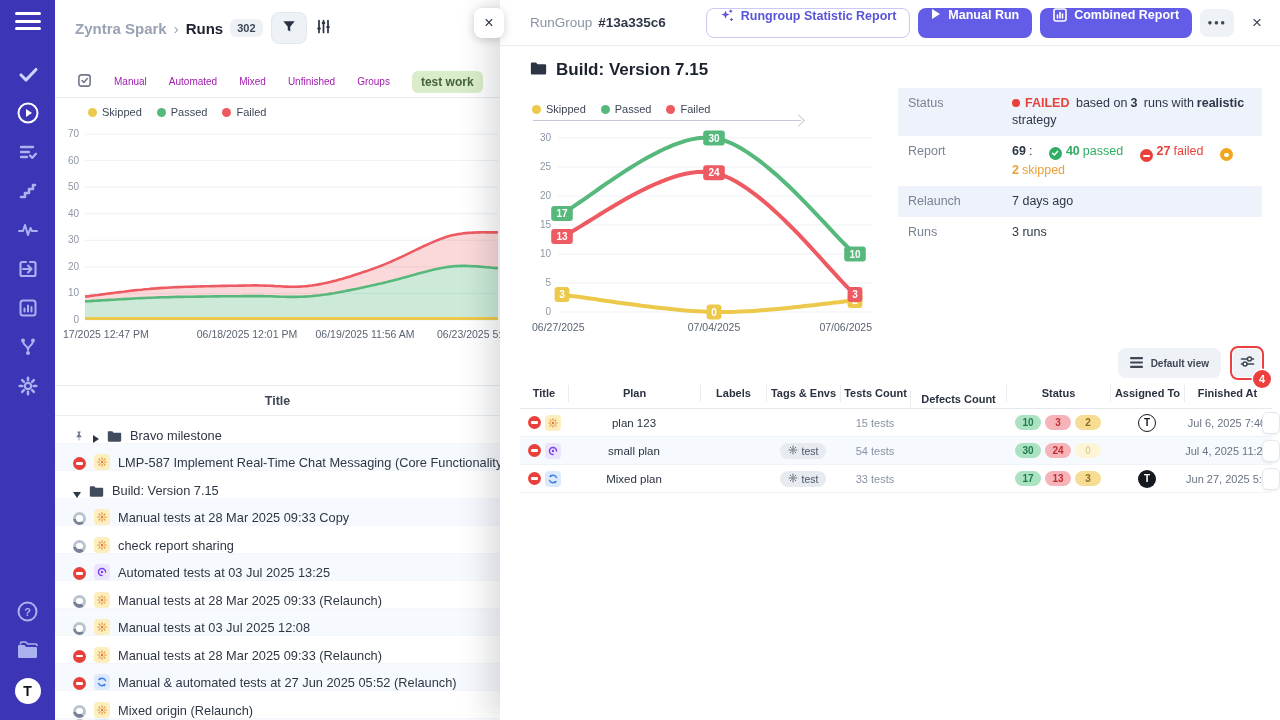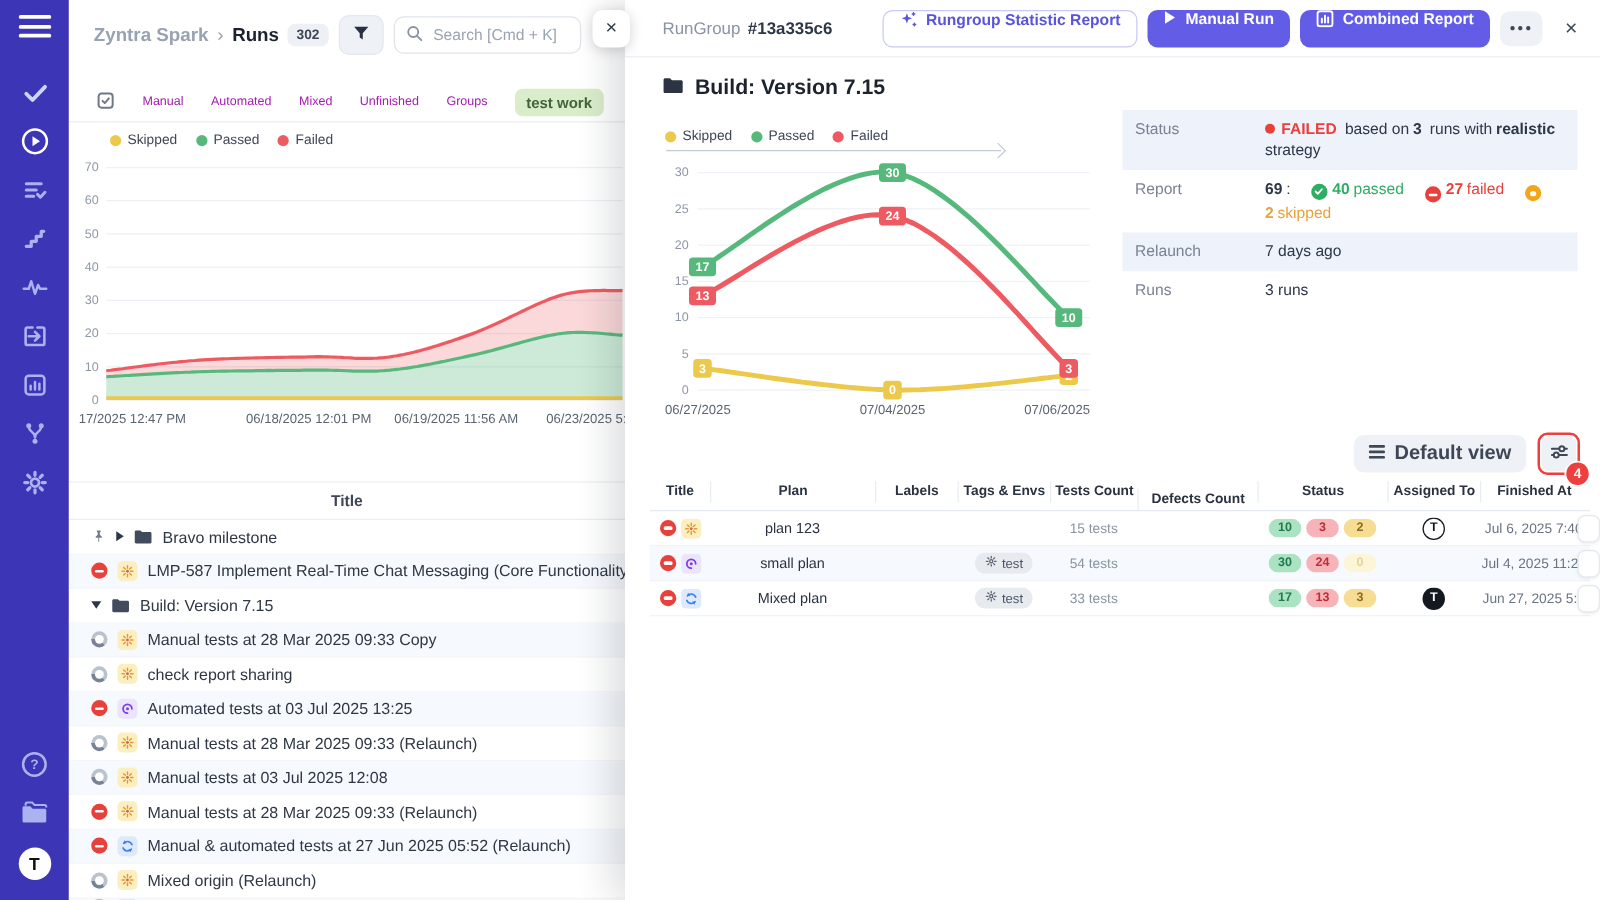--- a/index.html
+++ b/index.html
@@ -35,21 +35,21 @@
   .tab{font-size:10px;color:#a21caf;font-weight:400;cursor:pointer}
   .tab-pill{background:#d9edcb;color:#44633a;font-size:12px;font-weight:600;border-radius:6px;padding:4px 9px;flex:none}
   .lp-legend{position:absolute;top:106px;left:33px;display:flex;gap:15px;align-items:center}
   .legend-it{display:flex;align-items:center;gap:5px;font-size:11px;color:#3f4756}
   .ldot{width:9px;height:9px;border-radius:50%}
   .dot-y{background:#ecc94b}.dot-g{background:#57b87c}.dot-r{background:#ee5a61}
   .lp-chart{position:absolute;top:124px;left:0}
   .lp-list{position:absolute;top:385px;left:0;right:0;height:335px;overflow:hidden}
   .lt-head{height:29px;border-top:1px solid #e9edf2;border-bottom:1px solid #e9edf2;display:flex;
            align-items:center;justify-content:center;font-size:12.5px;font-weight:700;color:#3f4756}
-  .lrow{height:27.5px;display:flex;align-items:center;gap:8px;padding-left:18px;cursor:pointer;
+  .lrow{height:27.5px;display:flex;align-items:flex-end;gap:8px;padding-left:18px;cursor:pointer;
         border-bottom:1px solid #f4f6f9;box-sizing:border-box}
   .lrow.alt{background:#f6f9fd}
   .lrow.partial{height:10px;align-items:flex-start;border:none}
   .ltitle{font-size:12.8px;color:#2f3745;white-space:nowrap}
   .chev{width:0;height:0;display:inline-block;flex:none;cursor:pointer}
   .chev-r{border-left:6px solid #2d3748;border-top:4.5px solid transparent;border-bottom:4.5px solid transparent}
   .chev-d{border-top:6px solid #2d3748;border-left:4.5px solid transparent;border-right:4.5px solid transparent}
   .pinw,.fldw{display:inline-flex;flex:none}
   .stf{width:13px;height:13px;border-radius:50%;background:#e8413c;display:inline-flex;align-items:center;justify-content:center;flex:none}
   .stf i{width:7px;height:2.4px;background:#fff;border-radius:1.2px;display:block}
@@ -92,21 +92,21 @@
   .dotf{width:8px;height:8px;border-radius:50%;background:#e8413c;display:inline-block;margin-right:5px}
   .t-fail{color:#e8413c}.t-pass{color:#2fad63}.t-skip{color:#e9a13b}
   .grp9{margin-right:13px;white-space:nowrap}
   .cic{width:13px;height:13px;border-radius:50%;display:inline-flex;align-items:center;justify-content:center;
        vertical-align:-2px;margin-right:4px}
   .cic-g{background:#2fad63}.cic-r{background:#e8413c}.cic-y{background:#f2a71b}
   .cic-r i{width:7px;height:2.2px;background:#fff;border-radius:1px;display:block}
   .cic-y i{width:4.5px;height:4.5px;background:#fff;border-radius:50%;display:block}
   .viewbar{position:absolute;right:16px;top:300px;display:flex;align-items:center;gap:9px}
   .default-view{height:30px;background:#eef1f5;border-radius:8px;display:flex;align-items:center;gap:8px;
-                padding:0 12px;font-size:16px;font-weight:600;color:#3f4756;cursor:pointer}
+                padding:0 12px;font-size:10px;font-weight:600;color:#3f4756;cursor:pointer}
   .anno{position:relative;width:34px;height:34px;border:2.5px solid #ee3f3f;border-radius:8px;box-sizing:border-box;
         display:flex;align-items:center;justify-content:center}
   .sliders-btn{width:28px;height:28px;background:#eef1f5;border-radius:6px;display:flex;align-items:center;
                justify-content:center;cursor:pointer}
   .anno-badge{position:absolute;right:-9px;bottom:-10px;width:18px;height:18px;border-radius:50%;background:#ee3f3f;
               color:#fff;font-size:11px;font-weight:800;display:flex;align-items:center;justify-content:center;
               box-shadow:0 0 0 1.5px #fff}
   .rtable{position:absolute;left:20px;top:332px;width:752px}
   .rt-head{display:flex;height:30px;align-items:center;border-bottom:1px solid #e4e9ef}
   .rt-hcell{font-size:11px;font-weight:800;color:#2a3240;text-align:center;box-sizing:border-box;
@@ -229,27 +229,20 @@
     <div class="crumbs">
       <span class="crumb-proj">Zyntra Spark</span>
       <span class="crumb-sep">›</span>
       <span class="crumb-cur">Runs</span>
       <span class="count-badge">302</span>
     </div>
     <div class="icon-btn">
       <span><svg width="14" height="14" viewBox="0 0 16 16">
             <path d="M1.5 1.5h13L9.4 7.6v5.6L6.6 11.4V7.6z" fill="#273142"></path>
           </svg></span>
-    </div>
-    <div class="search-box">
-      <span><svg width="13" height="13" viewBox="0 0 14 14">
-            <circle cx="6" cy="6" r="4.3" stroke="#8a93a3" stroke-width="1.6" fill="none"></circle>
-            <path d="M9.3 9.3L13 13" stroke="#8a93a3" stroke-width="1.6" stroke-linecap="round"></path>
-          </svg></span>
-      <input type="text" placeholder="Search [Cmd + K]" style="">
     </div>
     <span><svg width="17" height="17" viewBox="0 0 17 17">
           <g stroke="#273142" stroke-width="1.7" stroke-linecap="round">
             <path d="M4 2.5v12M8.5 2.5v12M13 2.5v12"></path>
           </g>
           <g fill="#273142">
             <rect x="2.2" y="9.5" width="3.6" height="2" rx="1"></rect>
             <rect x="6.7" y="4" width="3.6" height="2" rx="1"></rect>
             <rect x="11.2" y="8" width="3.6" height="2" rx="1"></rect>
           </g>

